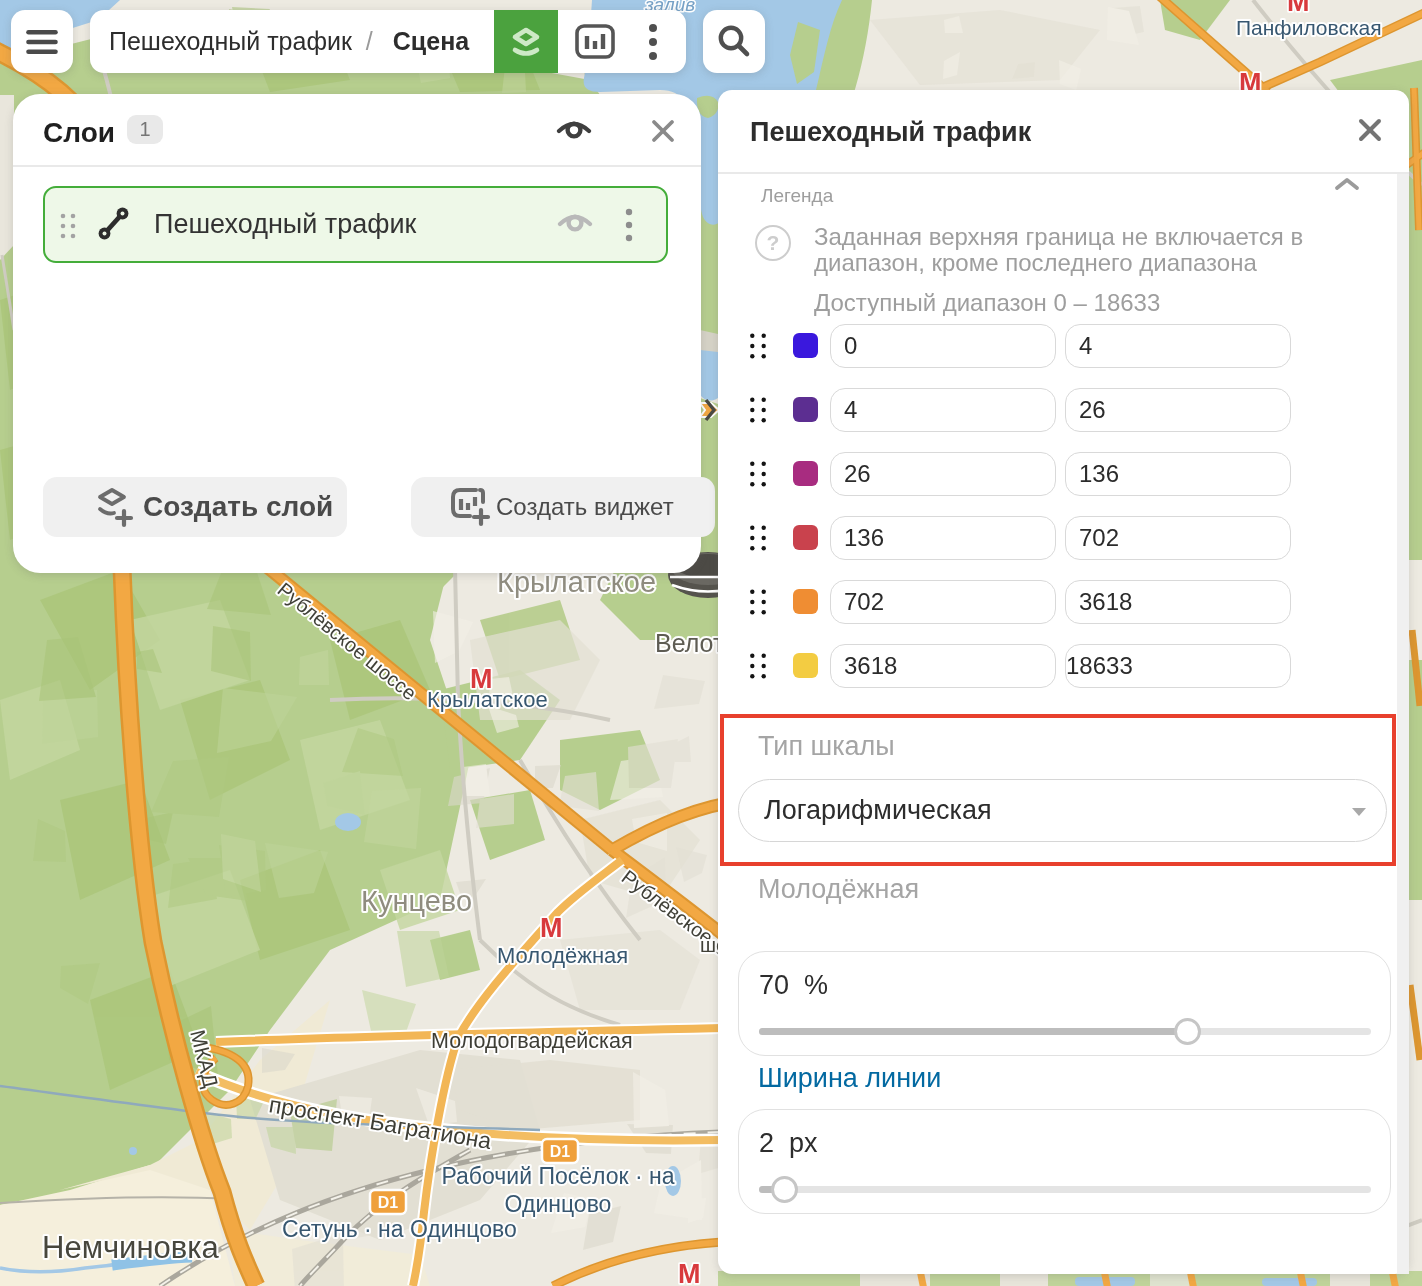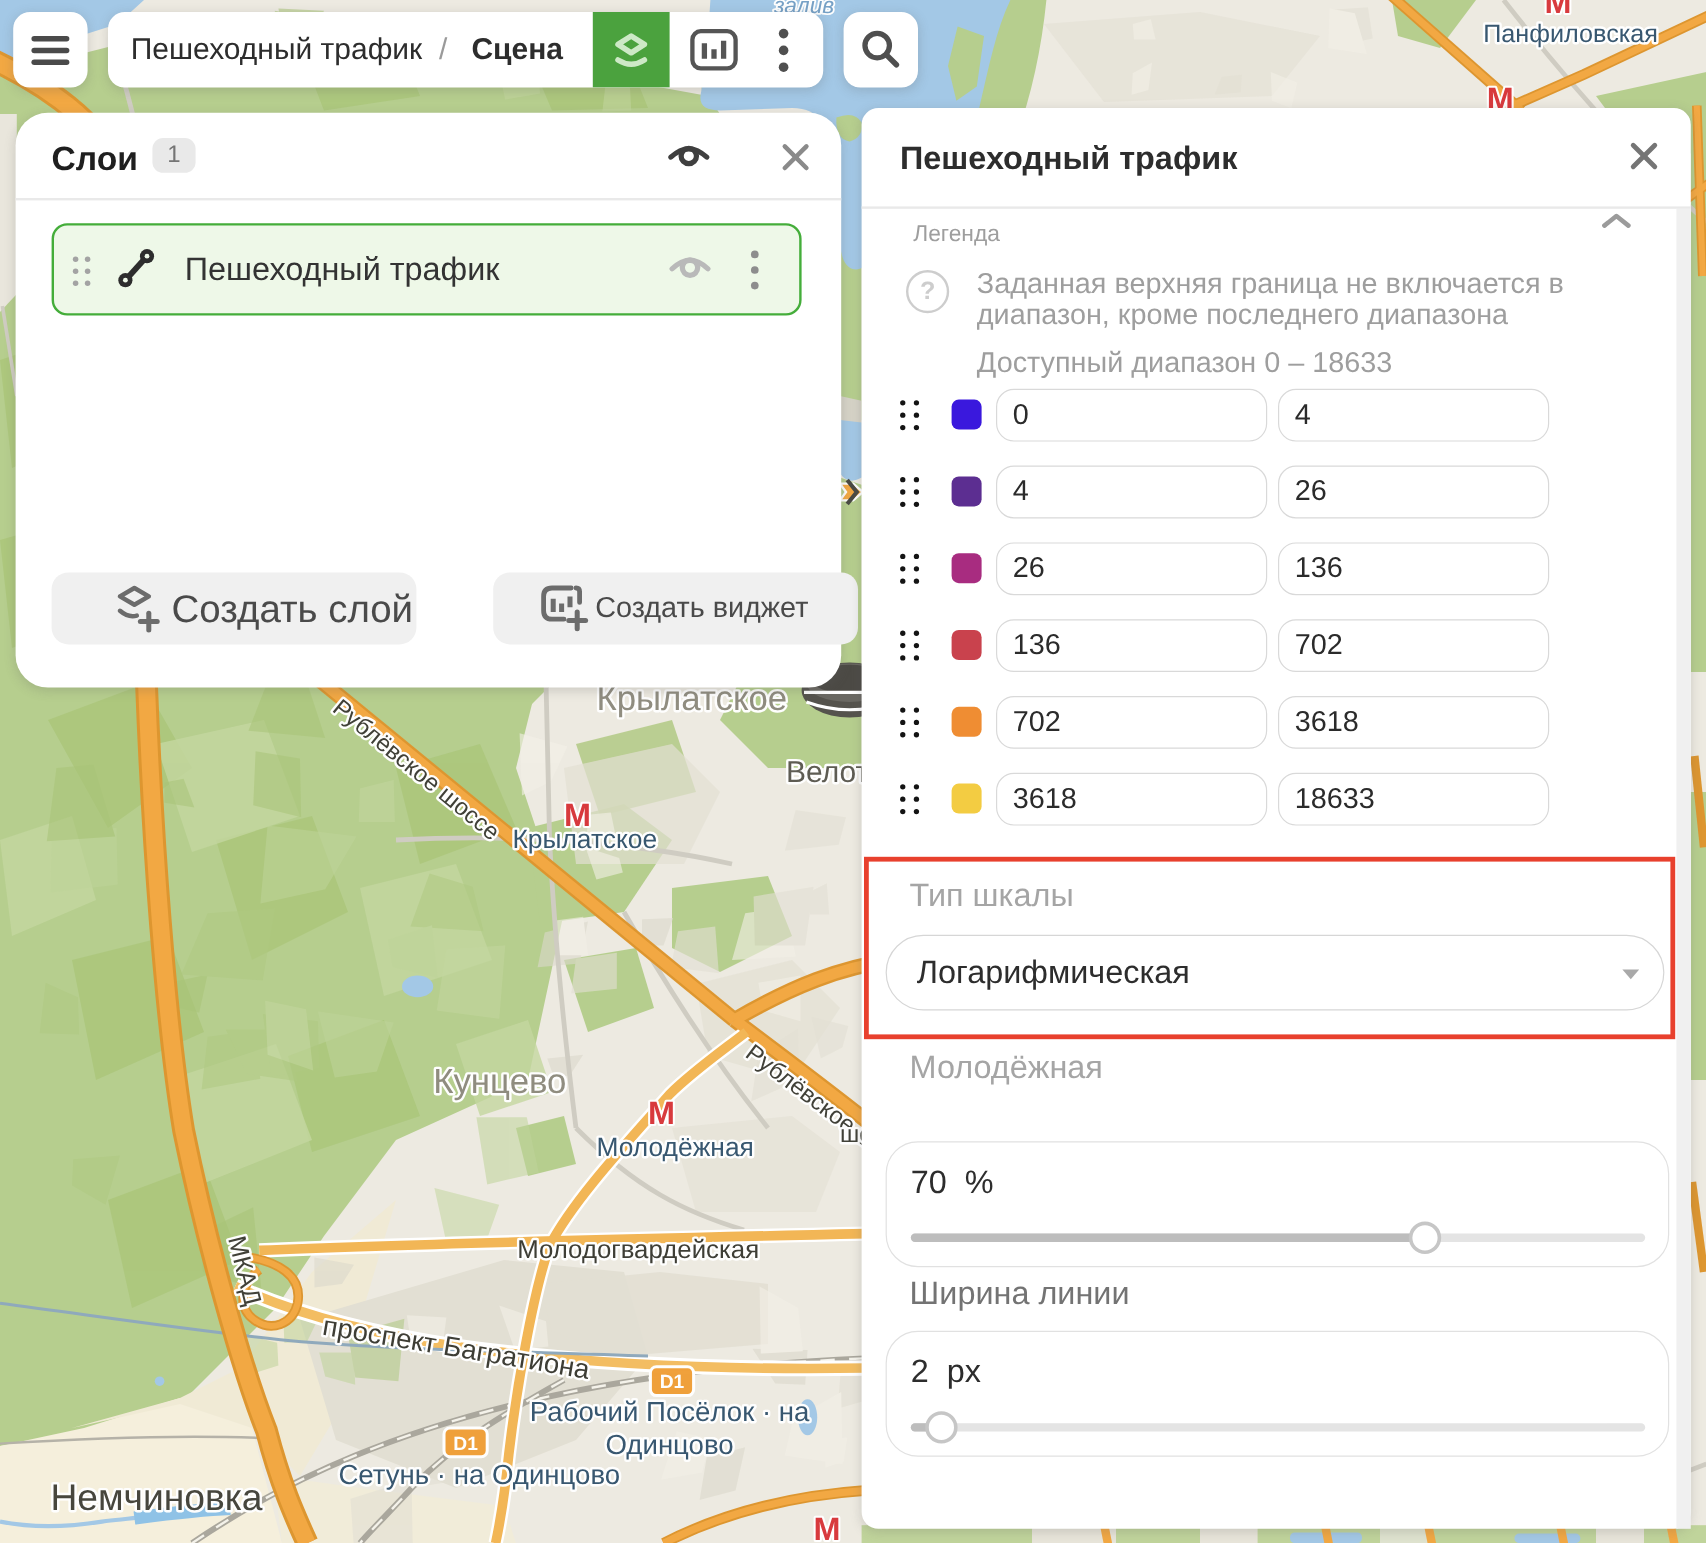--- a/index.html
+++ b/index.html
@@ -370,21 +370,21 @@
 
   <div class="abs" style="left:30px;top:383px;width:304px;height:60px;border-radius:14px;background:#f0f0f0;">
     <svg class="abs ico" width="42" height="44" viewBox="0 0 42 44" style="left:50px;top:8px;">
       <path d="M7 12 L19 5 L31 12 L19 19 Z" fill="none" stroke="#6c6c6c" stroke-width="3.8" stroke-linejoin="round"></path>
       <path d="M7 24 Q14 30 21 28" fill="none" stroke="#6c6c6c" stroke-width="3.8" stroke-linecap="round"></path>
       <g stroke="#6c6c6c" stroke-width="4.2" stroke-linecap="round">
         <line x1="31" y1="26" x2="31" y2="40"></line>
             <line x1="24" y1="33" x2="38" y2="33"></line>
       </g>
     </svg>
-    <div class="abs" style="left:100px;top:0;height:60px;line-height:60px;font-size:32px;color:#4a4a4a;">Создать слой</div>
+    <div class="abs" style="left:100px;top:0;height:60px;line-height:60px;font-size:28px;color:#4a4a4a;font-weight:bold;">Создать слой</div>
   </div>
   <div class="abs" style="left:354px;top:383px;width:304px;height:60px;border-radius:14px;background:#f0f0f0;margin-left:44px;">
     <svg class="abs ico" width="46" height="46" viewBox="0 0 46 46" style="left:36px;top:7px;">
       <path d="M29 6 L13 6 Q6 6 6 13 L6 25 Q6 32 13 32 L23 32" fill="none" stroke="#6c6c6c" stroke-width="4.0" stroke-linecap="round"></path>
       <path d="M33 6 Q36 6 36 9 L36 18" fill="none" stroke="#6c6c6c" stroke-width="4.0" stroke-linecap="round"></path>
       <g stroke="#6c6c6c" stroke-width="4.2">
         <line x1="14" y1="15" x2="14" y2="26"></line>
         <line x1="21" y1="19" x2="21" y2="26"></line>
         <line x1="28" y1="13" x2="28" y2="22"></line>
       </g>
@@ -488,41 +488,41 @@
       <circle cx="6.3" cy="10.7" r="2.2"></circle>
             <circle cx="17.7" cy="10.7" r="2.2"></circle>
       <circle cx="6.3" cy="21" r="2.2"></circle>
             <circle cx="17.7" cy="21" r="2.2"></circle>
       <circle cx="6.3" cy="31.3" r="2.2"></circle>
             <circle cx="17.7" cy="31.3" r="2.2"></circle>
     </g>
   </svg>
   <div class="abs" style="left:75px;top:563px;width:25px;height:25px;border-radius:6px;background:#f3cc42;"></div>
   <div class="abs" style="left:112px;top:554px;width:226px;height:44px;border-radius:15px;border:1.5px solid #d9d9d9;box-sizing:border-box;line-height:41px;font-size:24px;color:#2b2b2b;padding-left:13px;">3618</div>
-  <div class="abs" style="left:347px;top:554px;width:226px;height:44px;border-radius:15px;border:1.5px solid #d9d9d9;box-sizing:border-box;line-height:41px;font-size:24px;color:#2b2b2b;padding-left:13px;">18633</div>
+  <div class="abs" style="left:347px;top:554px;width:226px;height:44px;border-radius:15px;border:1.5px solid #d9d9d9;box-sizing:border-box;line-height:41px;font-size:24px;color:#2b2b2b;">18633</div>
   </div>
 
   <div class="abs" style="left:2px;top:624px;width:676px;height:152px;border:4px solid #e8402d;box-sizing:border-box;"></div>
   <div class="abs" style="left:40px;top:641px;font-size:27px;color:#a5a5a5;">Тип шкалы</div>
   <div class="abs" style="left:20px;top:689px;width:649px;height:63px;border-radius:32px;border:1.5px solid #d6d6d6;box-sizing:border-box;">
     <div class="abs" style="left:25px;top:0;height:60px;line-height:60px;font-size:27px;color:#2d2d2d;">Логарифмическая</div>
     <svg class="abs ico" width="16" height="10" viewBox="0 0 16 10" style="left:612px;top:27px;">
       <path d="M1 1 L8 9 L15 1 Z" fill="#a9a9a9"></path>
     </svg>
   </div>
 
   <div class="abs" style="left:40px;top:784px;font-size:27px;color:#a5a5a5;">Молодёжная</div>
   <div class="abs" style="left:20px;top:831px;width:653px;height:105px;border-radius:27px;border:1.5px solid #e1e1e1;box-sizing:border-box;margin-top:30px;">
     <div class="abs" style="left:20px;top:18px;font-size:27px;color:#2d2d2d;">70&nbsp;&nbsp;%</div>
     <div class="abs" style="left:20px;top:76px;width:612px;height:7px;border-radius:4px;background:#e4e4e4;"></div>
     <div class="abs" style="left:20px;top:76px;width:428px;height:7px;border-radius:4px;background:#bdbdbd;"></div>
     <div class="abs" style="left:435px;top:66px;width:27px;height:27px;border-radius:50%;background:#fff;border:3px solid #c6c6c6;box-sizing:border-box;"></div>
   </div>
 
-  <div class="abs" style="left:40px;top:973px;font-size:27px;color:#737373;text-align:center;">Ширина линии</div>
+  <div class="abs" style="left:40px;top:973px;font-size:27px;color:#0369a1;text-align:center;">Ширина линии</div>
   <div class="abs" style="left:20px;top:1019px;width:653px;height:105px;border-radius:27px;border:1.5px solid #e1e1e1;box-sizing:border-box;">
     <div class="abs" style="left:20px;top:18px;font-size:27px;color:#2d2d2d;">2&nbsp;&nbsp;px</div>
     <div class="abs" style="left:20px;top:76px;width:612px;height:7px;border-radius:4px;background:#e4e4e4;"></div>
     <div class="abs" style="left:20px;top:76px;width:22px;height:7px;border-radius:4px;background:#bdbdbd;"></div>
     <div class="abs" style="left:32px;top:66px;width:27px;height:27px;border-radius:50%;background:#fff;border:3px solid #c6c6c6;box-sizing:border-box;"></div>
   </div>
 </div>
 
 </div>
 

